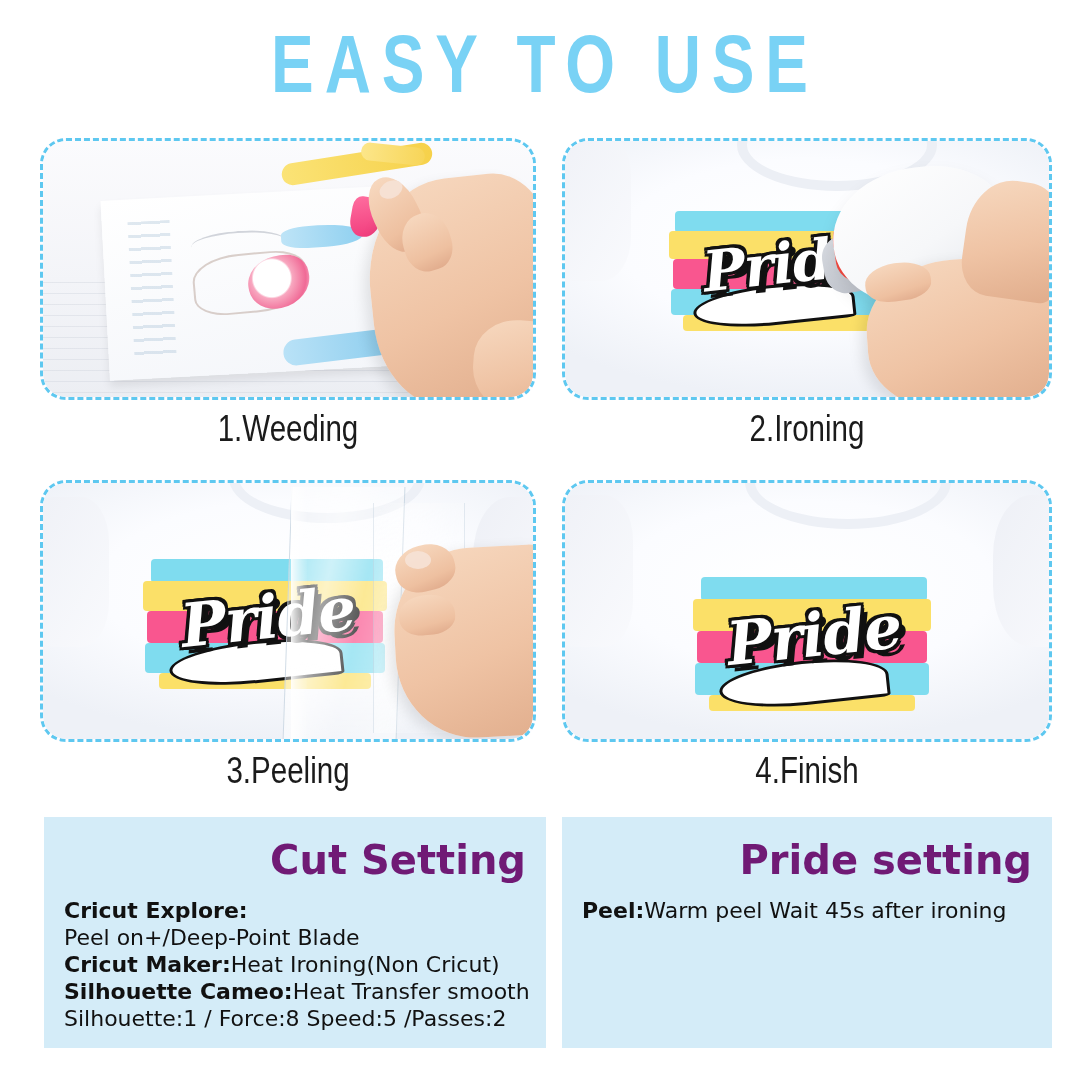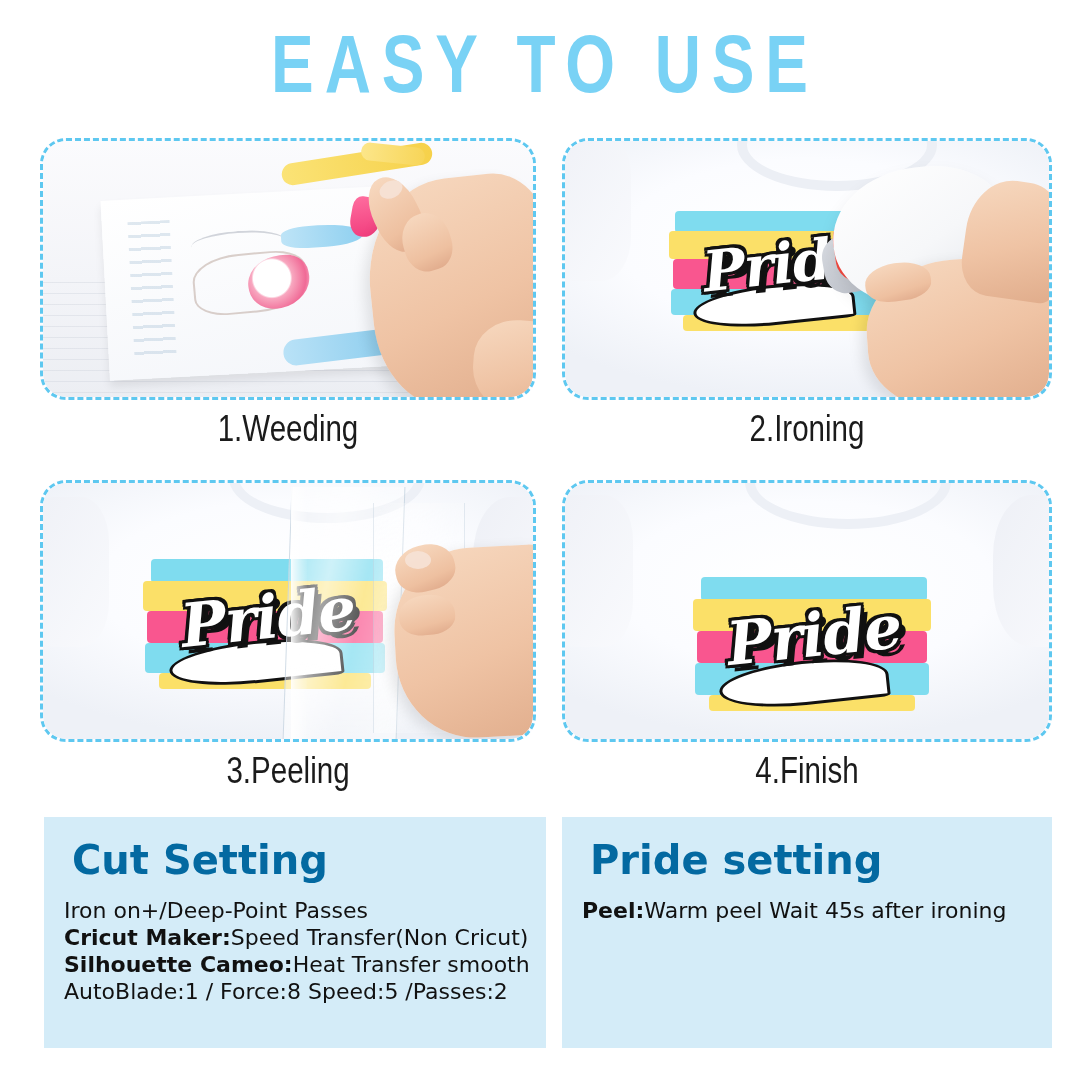--- a/index.html
+++ b/index.html
@@ -115,21 +115,22 @@
     background:#D4ECF8;
     box-sizing:border-box;
     padding:22px 20px 10px 20px;
   }
   .panel h2{
     margin:0 0 16px 8px;
     font-family:"DejaVu Sans","Liberation Sans",sans-serif;
     font-weight:bold;
     font-size:40px;
     line-height:42px;
-    color:#0369a1;
+    color:#701a75;
+    text-align:right;
   }
   .panel .line{
     font-family:"DejaVu Sans","Liberation Sans",sans-serif;
     font-size:22px;
     line-height:27px;
     color:#111;
     white-space:nowrap;
   }
   .panel .line.wrap{white-space:normal;}
   .panel .k{font-weight:bold;}
@@ -275,30 +276,33 @@
         <div class="prideword" style="top:36px;font-size:60px;line-height:60px;">Pride</div>
       </div>
     </div>
   </div>
   <div class="cap" style="left:562px;top:750px;width:490px;">4.Finish</div>
 
   <div class="panel" style="left:44px;top:817px;width:502px;height:231px;">
     <h2>Cut Setting</h2>
 
     <div class="line">
-      <span class="k"></span><span>Iron on+/Deep-Point Passes</span>
-    </div>
-    <div class="line">
-      <span class="k">Cricut Maker:</span><span>Speed Transfer(Non Cricut)</span>
+      <span class="k">Cricut Explore:</span><span></span>
+    </div>
+    <div class="line">
+      <span class="k"></span><span>Peel on+/Deep-Point Blade</span>
+    </div>
+    <div class="line">
+      <span class="k">Cricut Maker:</span><span>Heat Ironing(Non Cricut)</span>
     </div>
     <div class="line">
       <span class="k">Silhouette Cameo:</span><span>Heat Transfer smooth</span>
     </div>
     <div class="line">
-      <span class="k"></span><span>AutoBlade:1 / Force:8 Speed:5 /Passes:2</span>
+      <span class="k"></span><span>Silhouette:1 / Force:8 Speed:5 /Passes:2</span>
     </div>
   </div>
 
   <div class="panel" style="left:562px;top:817px;width:490px;height:231px;">
     <h2>Pride setting</h2>
 
     <div class="line wrap">
       <span class="k">Peel:</span><span>Warm peel Wait 45s after ironing</span>
     </div>
   </div>

